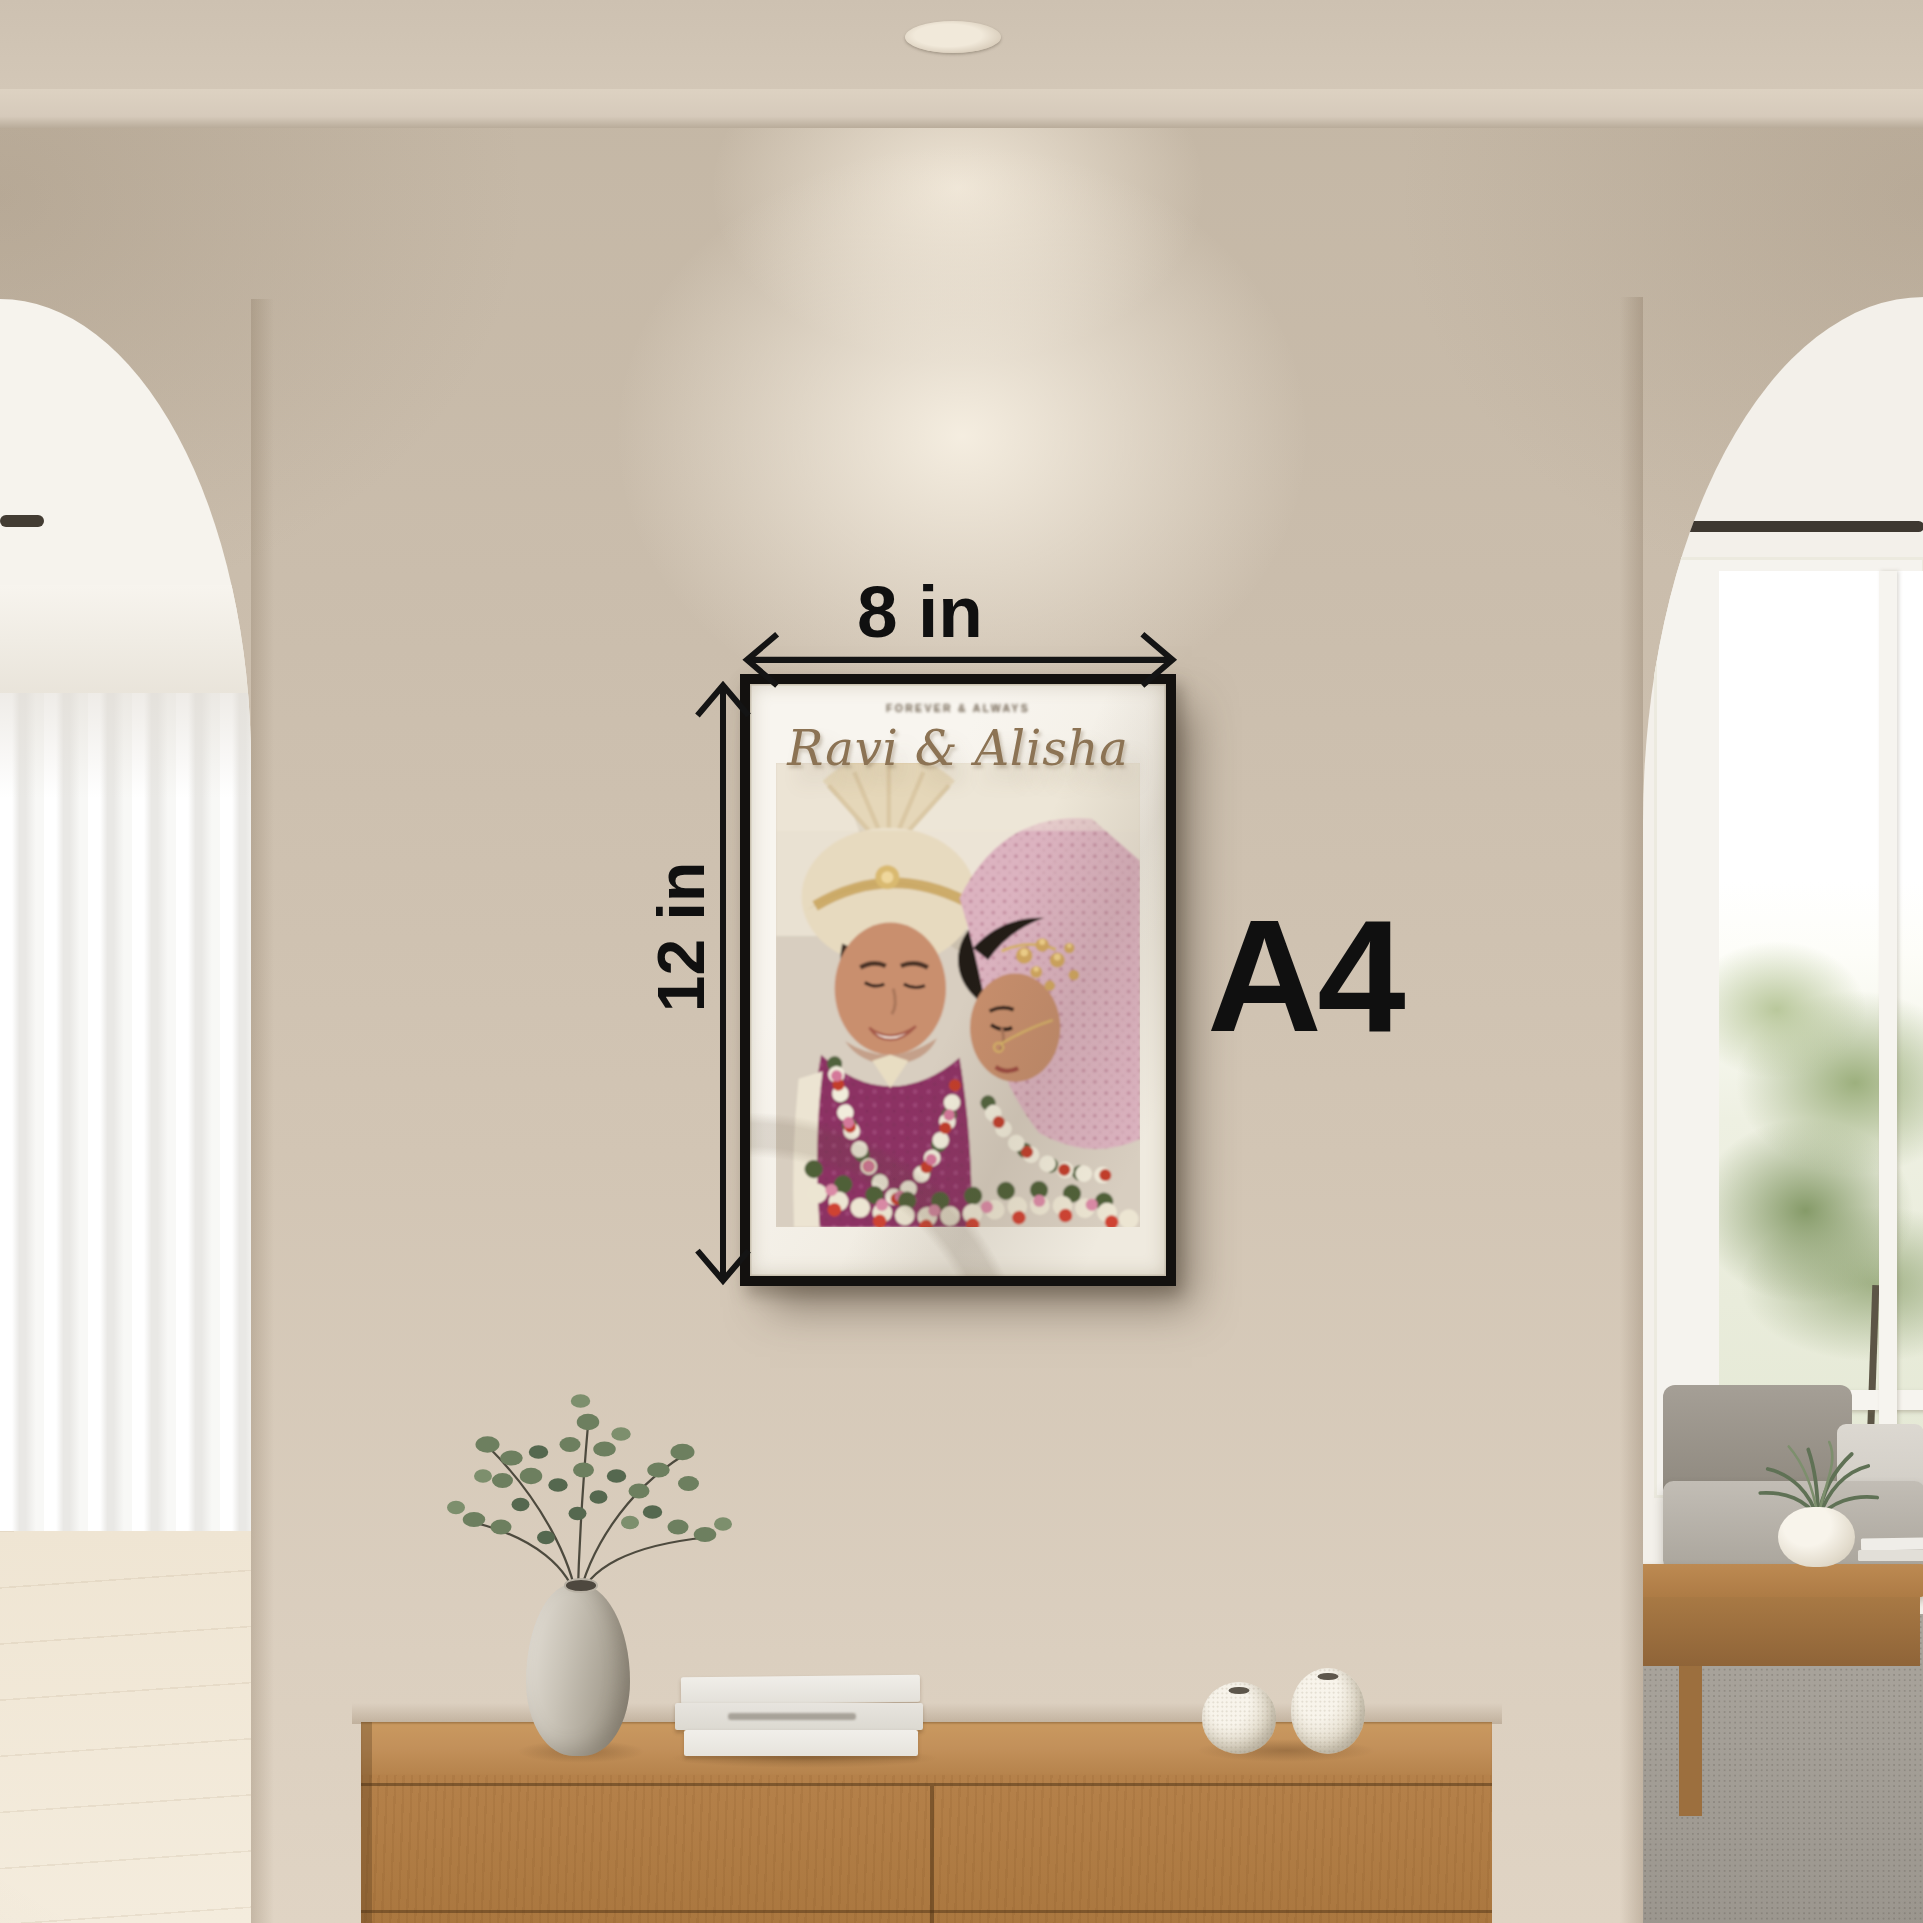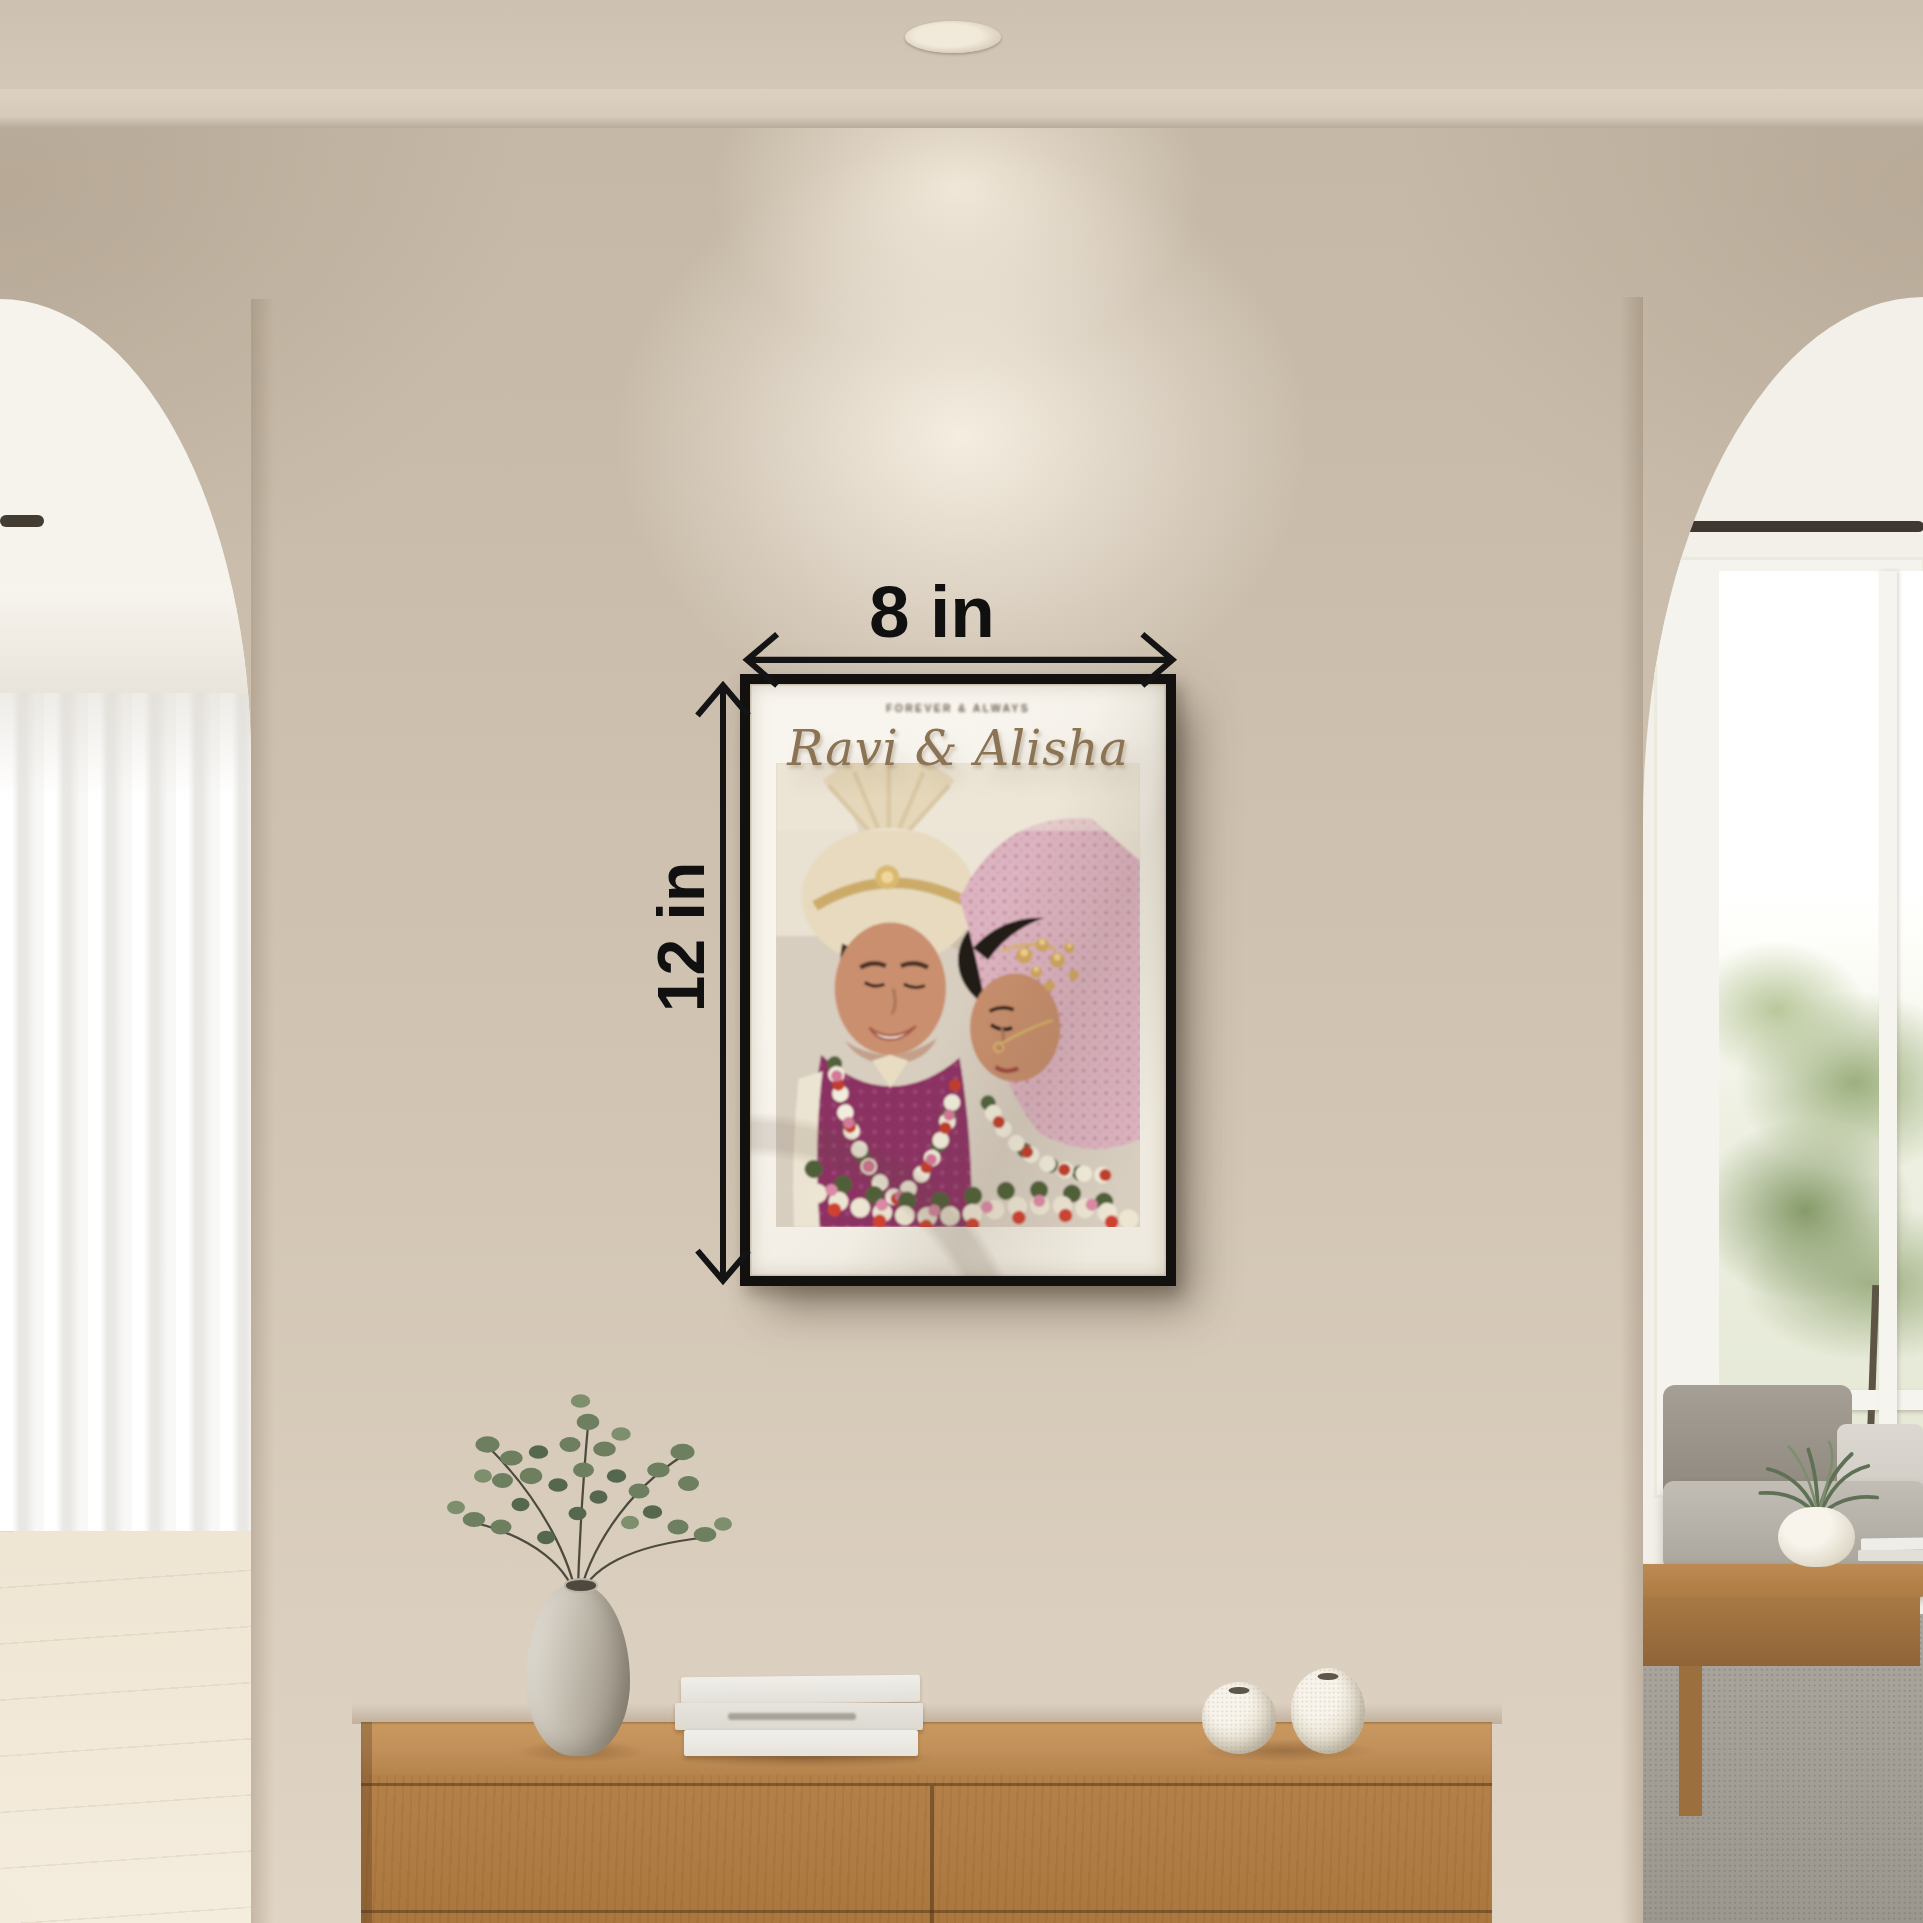--- a/index.html
+++ b/index.html
@@ -126,21 +126,21 @@
     font-size:10.5px;font-weight:700;letter-spacing:2.3px;color:#6d5f4e;
     text-transform:uppercase;filter:blur(1.7px);}
   .title{position:absolute;left:0;top:36px;width:100%;text-align:center;z-index:3;
     font-family:"DejaVu Serif",serif;font-style:italic;font-weight:500;
     font-size:48px;color:#8c7354;letter-spacing:0.8px;
     text-shadow:2.3px 3px 3.8px rgba(125,105,78,.35), 12px 16.5px 19.5px rgba(125,105,78,.22);}
   .photo{position:absolute;left:26px;top:79px;width:364px;height:464px;overflow:hidden;
     box-shadow:inset 0 0 7.5px rgba(110,95,70,.25);}
   
   .dim-label{color:#101010;font-weight:700;z-index:9;}
-  .w-label{left:857px;top:570px;width:150px;text-align:center;font-size:73px;}
+  .w-label{left:857px;top:570px;width:150px;text-align:left;font-size:73px;}
   .h-label{left:598px;top:899px;width:165px;text-align:center;font-size:66px;
     transform:rotate(-90deg);transform-origin:50% 50%;}
   .a4-label{left:1207px;top:885px;width:210px;font-size:159px;font-weight:800;letter-spacing:-4.5px;}
   .arrows{left:0;top:0;width:1924px;height:1924px;z-index:8;pointer-events:none;}
   .vignette{left:0;top:0;width:1924px;height:1924px;pointer-events:none;z-index:6;
     background:radial-gradient(140% 120% at 50% 42%, transparent 58%, rgba(58,46,34,.17) 100%);}
 </style>
 </head>
 <body>
 
@@ -379,16 +379,17 @@
       <line x1="994" y1="878" x2="1560" y2="878"></line>
       <polyline points="1034,844 994,878 1034,912"></polyline>
       <polyline points="1520,844 1560,878 1520,912"></polyline>
       <line x1="962" y1="912" x2="962" y2="1704"></line>
       <polyline points="928,952 962,912 996,952"></polyline>
       <polyline points="928,1664 962,1704 996,1664"></polyline>
     </g>
   </svg>
   <div class="abs dim-label w-label">8 in</div>
   <div class="abs dim-label h-label">12 in</div>
+  <div class="abs dim-label a4-label">A4</div>
 
   <div class="abs vignette"></div>
 </div>
 
 
 </body></html>

